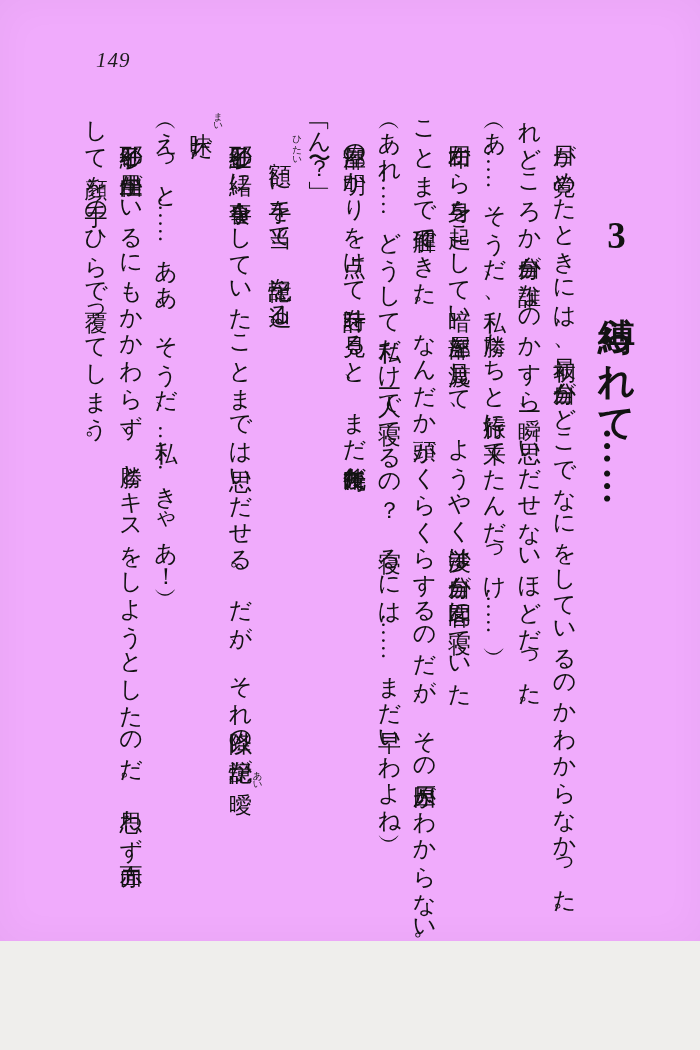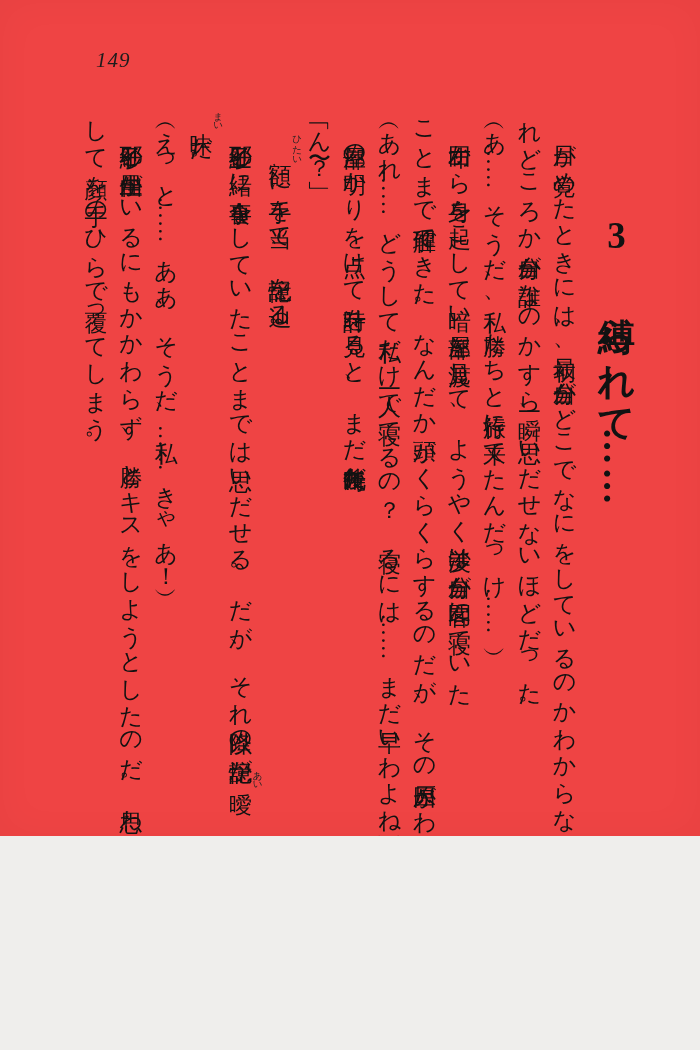--- a/index.html
+++ b/index.html
@@ -3,22 +3,22 @@
 <meta charset="utf-8">
 <style>
   html, body { margin: 0; padding: 0; }
   body {
     width: 700px; height: 1050px;
     background: #efeeec;
     font-family: "Liberation Serif", "DejaVu Serif", serif;
   }
   .page {
     position: relative;
-    width: 700px; height: 836px;
-    background: #ef4444;
+    width: 700px; height: 941px;
+    background: #f0abfc;
     overflow: hidden;
     color: #141414;
     box-shadow: inset 0 0 40px rgba(0,0,0,0.035);
   }
   .page-number {
     position: absolute;
     top: 48px; left: 96px;
     font-style: italic;
     font-size: 21px;
     letter-spacing: 1px;

